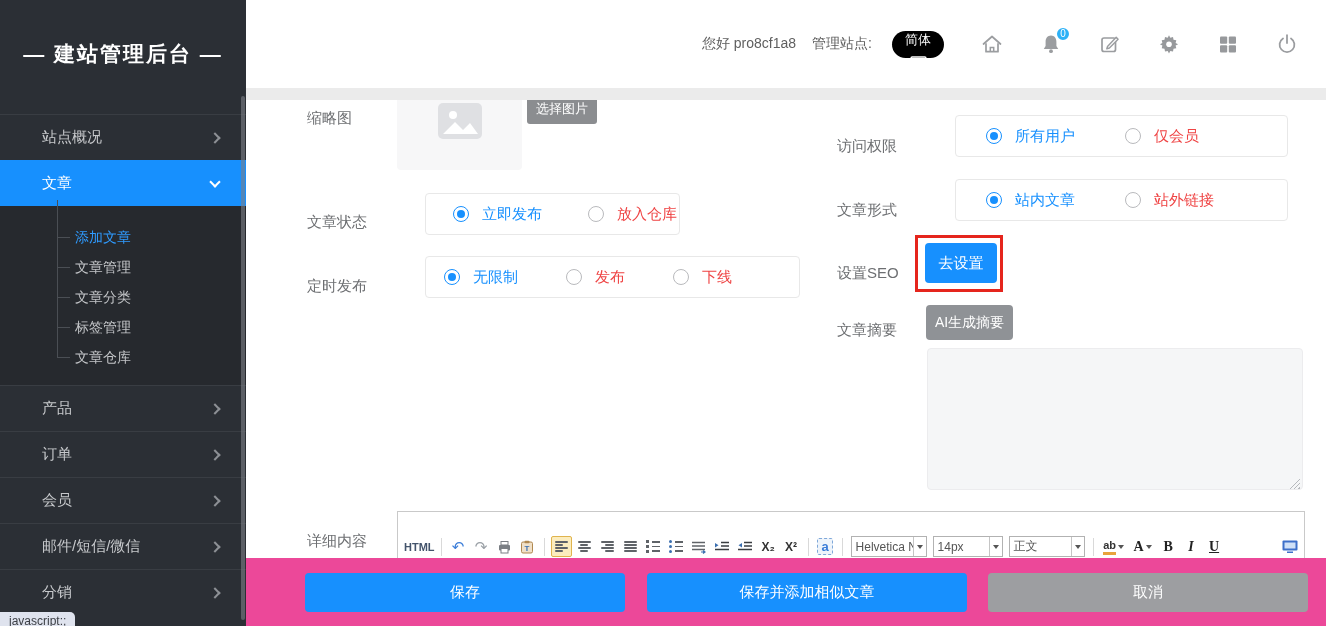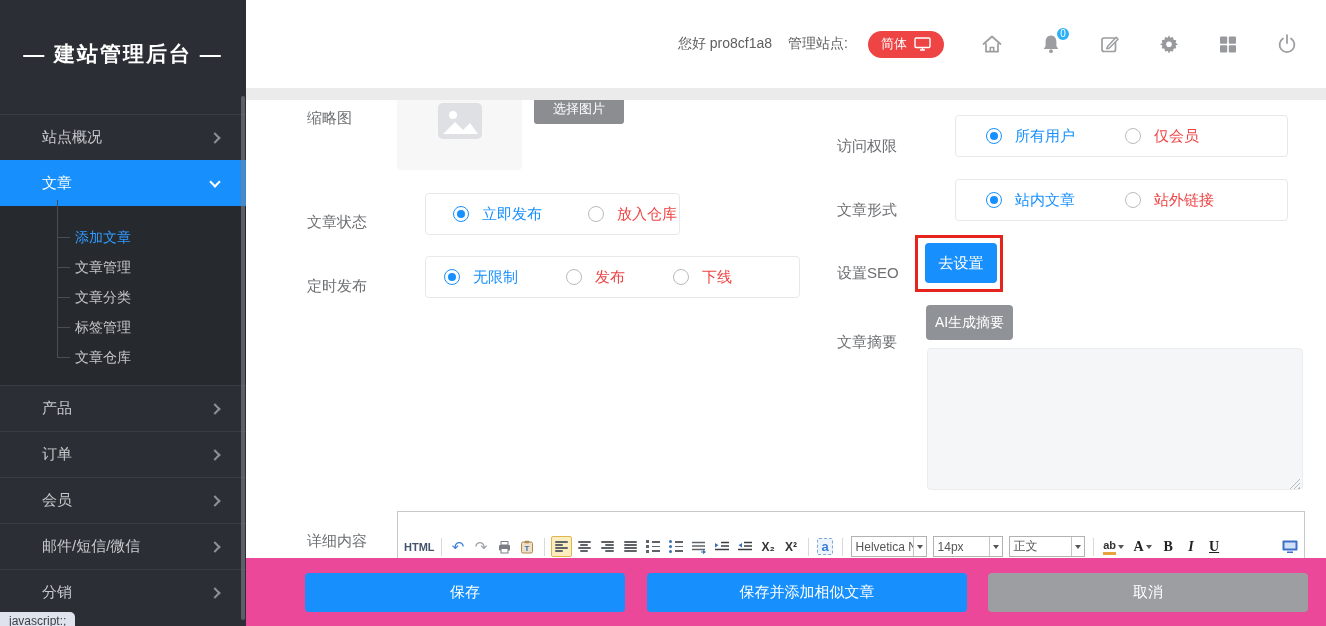--- a/index.html
+++ b/index.html
@@ -27,22 +27,22 @@
   .sub-item.active{color:#2f9bff;}
   .side-scroll{position:absolute;right:1px;top:96px;width:4px;height:524px;
                background:#7d8187;border-radius:2px;opacity:.6;}
 
   
   .header{position:absolute;left:246px;top:0;width:1080px;height:88px;background:#fff;
           display:flex;align-items:center;justify-content:flex-end;padding-right:28px;}
   .h-text{color:#5f5f5f;font-size:14px;}
   .h-greet{margin-right:16px;}
   .h-manage{margin-right:20px;}
-  .pill{height:27px;background:#ef4444;border-radius:14px;color:#fff;font-size:13px;
-        display:flex;align-items:center;gap:7px;padding:0 13px;cursor:pointer;}
+  .pill{height:27px;background:#000000;border-radius:14px;color:#fff;font-size:13px;
+        display:flex;align-items:center;gap:7px;padding:0 13px;cursor:pointer;flex-direction:column;}
   .hicon{width:22px;height:22px;margin-left:37px;cursor:pointer;position:relative;flex:0 0 auto;}
   .hicon svg{display:block;}
   .badge{position:absolute;top:-7px;right:-9px;min-width:16px;height:16px;border-radius:8px;
          background:#2cb1f7;border:2px solid #fff;color:#fff;font-size:10px;line-height:12px;
          text-align:center;padding:0 3px;}
   .band{position:absolute;left:246px;top:88px;width:1080px;height:12px;background:#ebebeb;}
 
   
   .card{position:absolute;left:246px;top:100px;width:1080px;height:458px;background:#fff;overflow:hidden;}
   .flabel{position:absolute;color:#6d6f72;font-size:15px;line-height:20px;white-space:nowrap;margin-top:8px;}
@@ -244,21 +244,21 @@
   <main class="card">
 
     <span class="flabel" style="left:61px;top:0px">缩略图</span>
     <div class="thumb-box">
       <svg width="46" height="38" viewBox="0 0 46 38">
         <rect x="1" y="1" width="44" height="36" rx="5" fill="#dfe0e3"></rect>
         <circle cx="16" cy="13" r="4" fill="#fff"></circle>
         <path d="M6 32 L18 20 L26 28 L33 21 L41 32 Z" fill="#fff"></path>
       </svg>
     </div>
-    <button class="gray-btn" style="left:288px;top:-6px;width:90px;height:30px">选择图片</button>
+    <button class="gray-btn" style="left:281px;top:-6px;width:70px;height:30px">选择图片</button>
 
     <span class="flabel" style="left:61px;top:104px">文章状态</span>
     <div class="opt-box" style="left:151px;top:93px;width:255px;padding-left:27px;gap:46px">
       <label class="ropt">
         <span class="radio sel"></span>
         <span class="rlabel sel">立即发布</span>
       </label>
       <label class="ropt">
         <span class="radio"></span>
         <span class="rlabel">放入仓库</span>
@@ -302,21 +302,21 @@
       <label class="ropt">
         <span class="radio"></span>
         <span class="rlabel">站外链接</span>
       </label>
     </div>
 
     <span class="flabel" style="left:591px;top:155px">设置SEO</span>
     <div class="red-box"></div>
     <button class="blue-btn">去设置</button>
 
-    <span class="flabel" style="left:591px;top:224px">文章摘要</span>
+    <span class="flabel" style="left:591px;top:212px">文章摘要</span>
     <button class="gray-btn ai-btn">AI生成摘要</button>
     <textarea class="summary-ta" style=""></textarea>
     <div class="resize-grip"></div>
 
     <span class="flabel" style="left:61px;top:423px">详细内容</span>
 
     <div class="editor">
       <div class="trow">
         <span class="tbtn html-t">HTML</span>
         <span class="tsep"></span>

